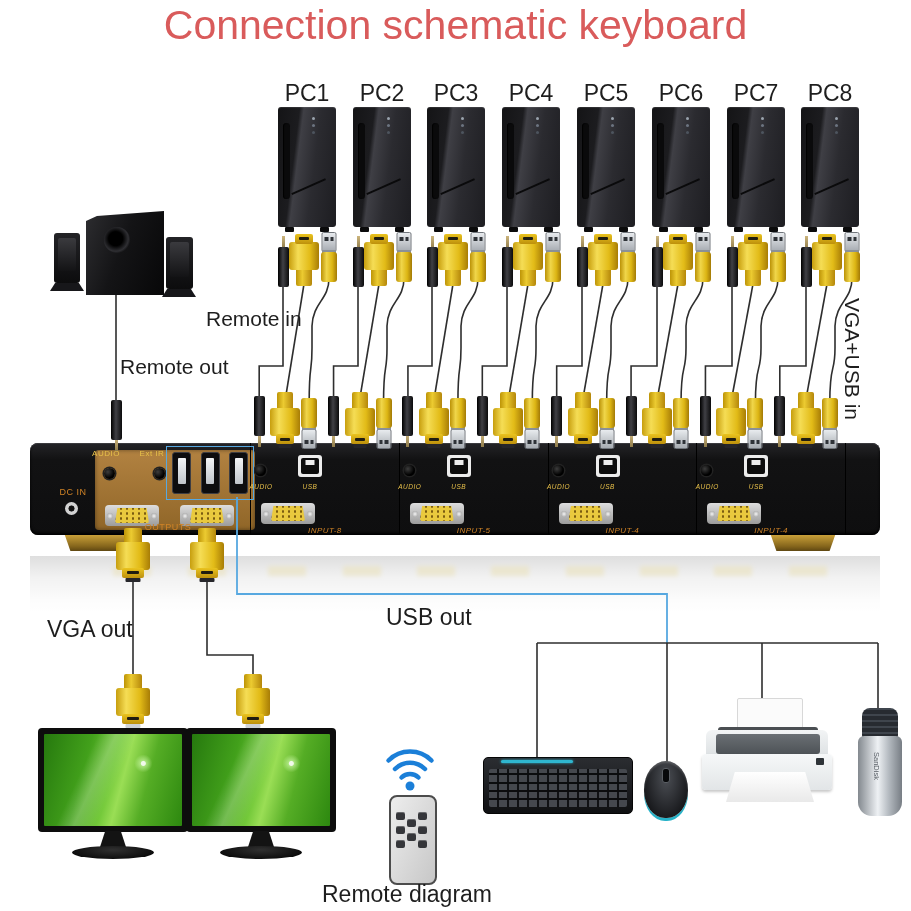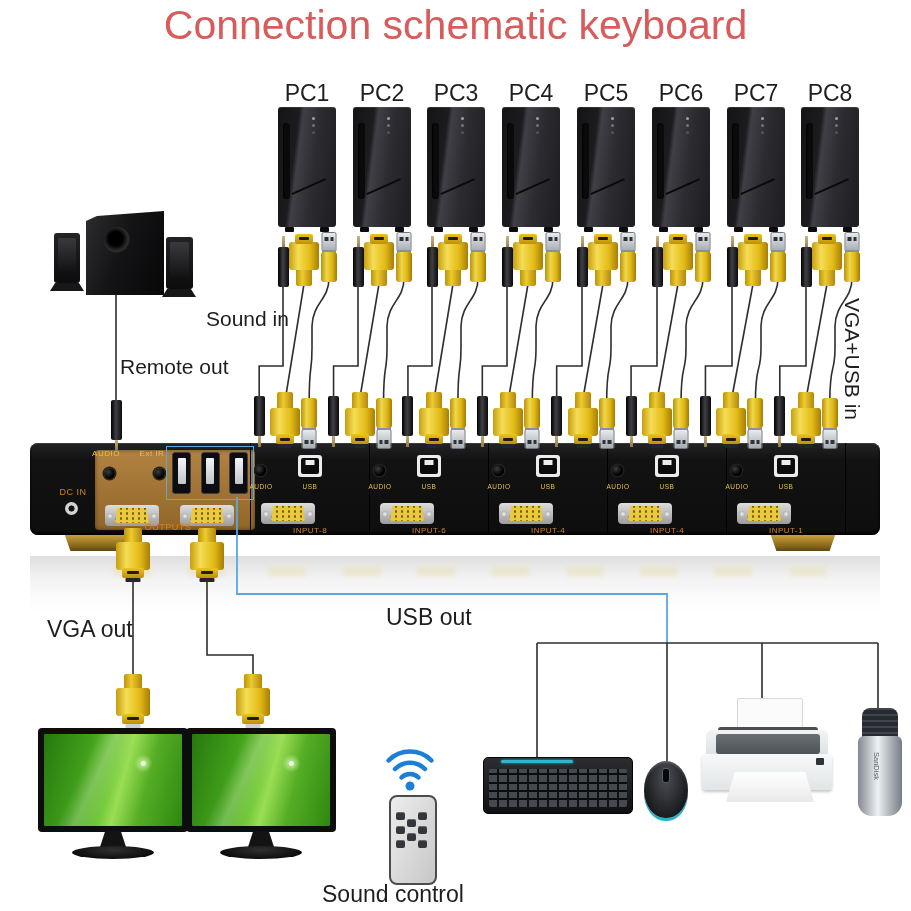--- a/index.html
+++ b/index.html
@@ -94,21 +94,21 @@
   .vgap .in{position:absolute;left:10px;right:10px;top:3px;bottom:3px;background:#e9c93e;border-radius:2px;
     clip-path:polygon(7% 0,93% 0,100% 100%,0 100%);
     background-image:radial-gradient(circle,#7a5c10 1px,transparent 1.4px);background-size:6px 5px;background-position:3px 3px;}
   .vgap .sc{position:absolute;top:50%;width:6px;height:6px;border-radius:50%;transform:translateY(-50%);
     background:radial-gradient(#f4f4f4,#949494);}
   .vgap .sc.l{left:2px}.vgap .sc.r{right:2px}
   .dcjack{position:absolute;width:13px;height:13px;border-radius:50%;
     background:radial-gradient(#111 0 30%,#d2d2d2 36% 72%,#828282);}
   #kvm-inputs{position:absolute;left:220px;top:0;width:595px;height:92px;display:flex;z-index:2;
     border-right:1px solid #000;}
-  .ksec{position:relative;flex:1;border-left:1px solid #000;}
+  .ksec{position:relative;flex:1;border-left:1px solid #000;font-style:italic;}
   .kfoot{position:absolute;top:92px;width:70px;height:16px;z-index:1;
     clip-path:polygon(4% 0,96% 0,88% 100%,12% 100%);
     background:linear-gradient(#c9a039,#86661c 70%,#5f4712);}
   .usb-box{position:absolute;left:166px;top:446px;width:86px;height:52px;border:1.6px solid #57a8e0;z-index:6;}
   
   .reflection{position:absolute;left:30px;top:556px;width:850px;height:56px;z-index:1;opacity:.5;
     background:linear-gradient(180deg,#bfbfbf,#e6e6e6 38%,#fbfbfb 80%,#fff);}
   .ghost{position:absolute;top:10px;width:38px;height:10px;background:#d8c77e;filter:blur(2px);opacity:.6;}
   
   .monitor{position:absolute;width:138px;height:92px;background:#0d0d0d;border-radius:4px;padding:6px;z-index:4;}
@@ -209,21 +209,21 @@
   <div class="speakers">
     <div class="sub"></div>
     <div class="sat" style="left:2px;top:28px;width:26px;height:50px;">
         <i></i>
       </div>
     <div class="sat" style="left:114px;top:32px;width:27px;height:52px;">
         <i></i>
       </div>
   </div>
 
-  <div class="label" style="left:206px;top:307px;">Sound in</div>
+  <div class="label" style="left:206px;top:307px;">Remote in</div>
   <div class="label" style="left:120px;top:355px;">Remote out</div>
   <div class="label vert" style="left:840px;top:298px;">VGA+USB in</div>
 
   <svg id="wires" width="911" height="911">
       <path d="M 283 284 L 283 366 L 259.1875 366 L 259.1875 398" fill="none" stroke="#2e2e2e" stroke-width="1.6"></path>
       <path d="M 304 284 L 285.1875 400" fill="none" stroke="#2e2e2e" stroke-width="1.6"></path>
       <path d="M 329 278 C 329 300, 313 302, 312 326 L 312 348 C 312 374, 309.1875 362, 309.1875 402" fill="none" stroke="#2e2e2e" stroke-width="1.6"></path>
       <path d="M 358 284 L 358 366 L 333.5625 366 L 333.5625 398" fill="none" stroke="#2e2e2e" stroke-width="1.6"></path>
       <path d="M 379 284 L 359.5625 400" fill="none" stroke="#2e2e2e" stroke-width="1.6"></path>
       <path d="M 404 278 C 404 300, 388 302, 387 326 L 387 348 C 387 374, 383.5625 362, 383.5625 402" fill="none" stroke="#2e2e2e" stroke-width="1.6"></path>
@@ -649,21 +649,21 @@
             <b></b>
           </div>
           <div class="ktext" style="left: -7px; top: 40px; width: 34px; font-size: 6.5px;">AUDIO</div>
           <div class="ktext" style="left: 43px; top: 40px; width: 32px; font-size: 6.5px;">USB</div>
           <div class="vgap" style="left: 10px; top: 60px;">
             <div class="sh"></div>
             <div class="in"></div>
             <div class="sc l"></div>
             <div class="sc r"></div>
           </div>
-          <div class="ktext orange" style="left: 0px; top: 83px; width: 100%; font-size: 8px;">INPUT-6</div>
+          <div class="ktext orange" style="left: 0px; top: 83px; width: 100%; font-size: 8px;">INPUT-5</div>
         </div>
         <div class="ksec">
           <div class="ajack" style="left: 4px; top: 22px;"></div>
           <div class="usbb" style="left: 47px; top: 12px;">
             <i></i>
             <b></b>
           </div>
           <div class="ktext" style="left: -7px; top: 40px; width: 34px; font-size: 6.5px;">AUDIO</div>
           <div class="ktext" style="left: 43px; top: 40px; width: 32px; font-size: 6.5px;">USB</div>
           <div class="vgap" style="left: 10px; top: 60px;">
@@ -682,36 +682,20 @@
           </div>
           <div class="ktext" style="left: -7px; top: 40px; width: 34px; font-size: 6.5px;">AUDIO</div>
           <div class="ktext" style="left: 43px; top: 40px; width: 32px; font-size: 6.5px;">USB</div>
           <div class="vgap" style="left: 10px; top: 60px;">
             <div class="sh"></div>
             <div class="in"></div>
             <div class="sc l"></div>
             <div class="sc r"></div>
           </div>
           <div class="ktext orange" style="left: 0px; top: 83px; width: 100%; font-size: 8px;">INPUT-4</div>
-        </div>
-        <div class="ksec">
-          <div class="ajack" style="left: 4px; top: 22px;"></div>
-          <div class="usbb" style="left: 47px; top: 12px;">
-            <i></i>
-            <b></b>
-          </div>
-          <div class="ktext" style="left: -7px; top: 40px; width: 34px; font-size: 6.5px;">AUDIO</div>
-          <div class="ktext" style="left: 43px; top: 40px; width: 32px; font-size: 6.5px;">USB</div>
-          <div class="vgap" style="left: 10px; top: 60px;">
-            <div class="sh"></div>
-            <div class="in"></div>
-            <div class="sc l"></div>
-            <div class="sc r"></div>
-          </div>
-          <div class="ktext orange" style="left: 0px; top: 83px; width: 100%; font-size: 8px;">INPUT-1</div>
         </div>
       </div>
     <div class="kfoot" style="left:32px;"></div>
     <div class="kfoot" style="left:738px;"></div>
   </div>
   <div class="usb-box" style="border-color: rgb(87, 168, 224);"></div>
   <div class="reflection">
       <div class="ghost" style="left: 83px;"></div>
       <div class="ghost" style="left: 158px;"></div>
       <div class="ghost" style="left: 238.188px;"></div>
@@ -732,21 +716,21 @@
     <div class="mneck"></div>
     <div class="mbase"></div>
   </div>
   <div class="monitor" style="left:186px;top:728px;">
     <div class="mscreen"></div>
     <div class="mneck"></div>
     <div class="mbase"></div>
   </div>
 
   <div class="remote"></div>
-  <div class="label" style="left:322px;top:881px;font-size:23px;">Sound control</div>
+  <div class="label" style="left:322px;top:881px;font-size:23px;">Remote diagram</div>
 
   <div class="keyboard">
     <div class="kbd-light"></div>
     <div class="keys"></div>
   </div>
   <div class="mouse">
     <div class="mwheel"></div>
   </div>
   <div class="printer">
     <div class="p-paper"></div>

